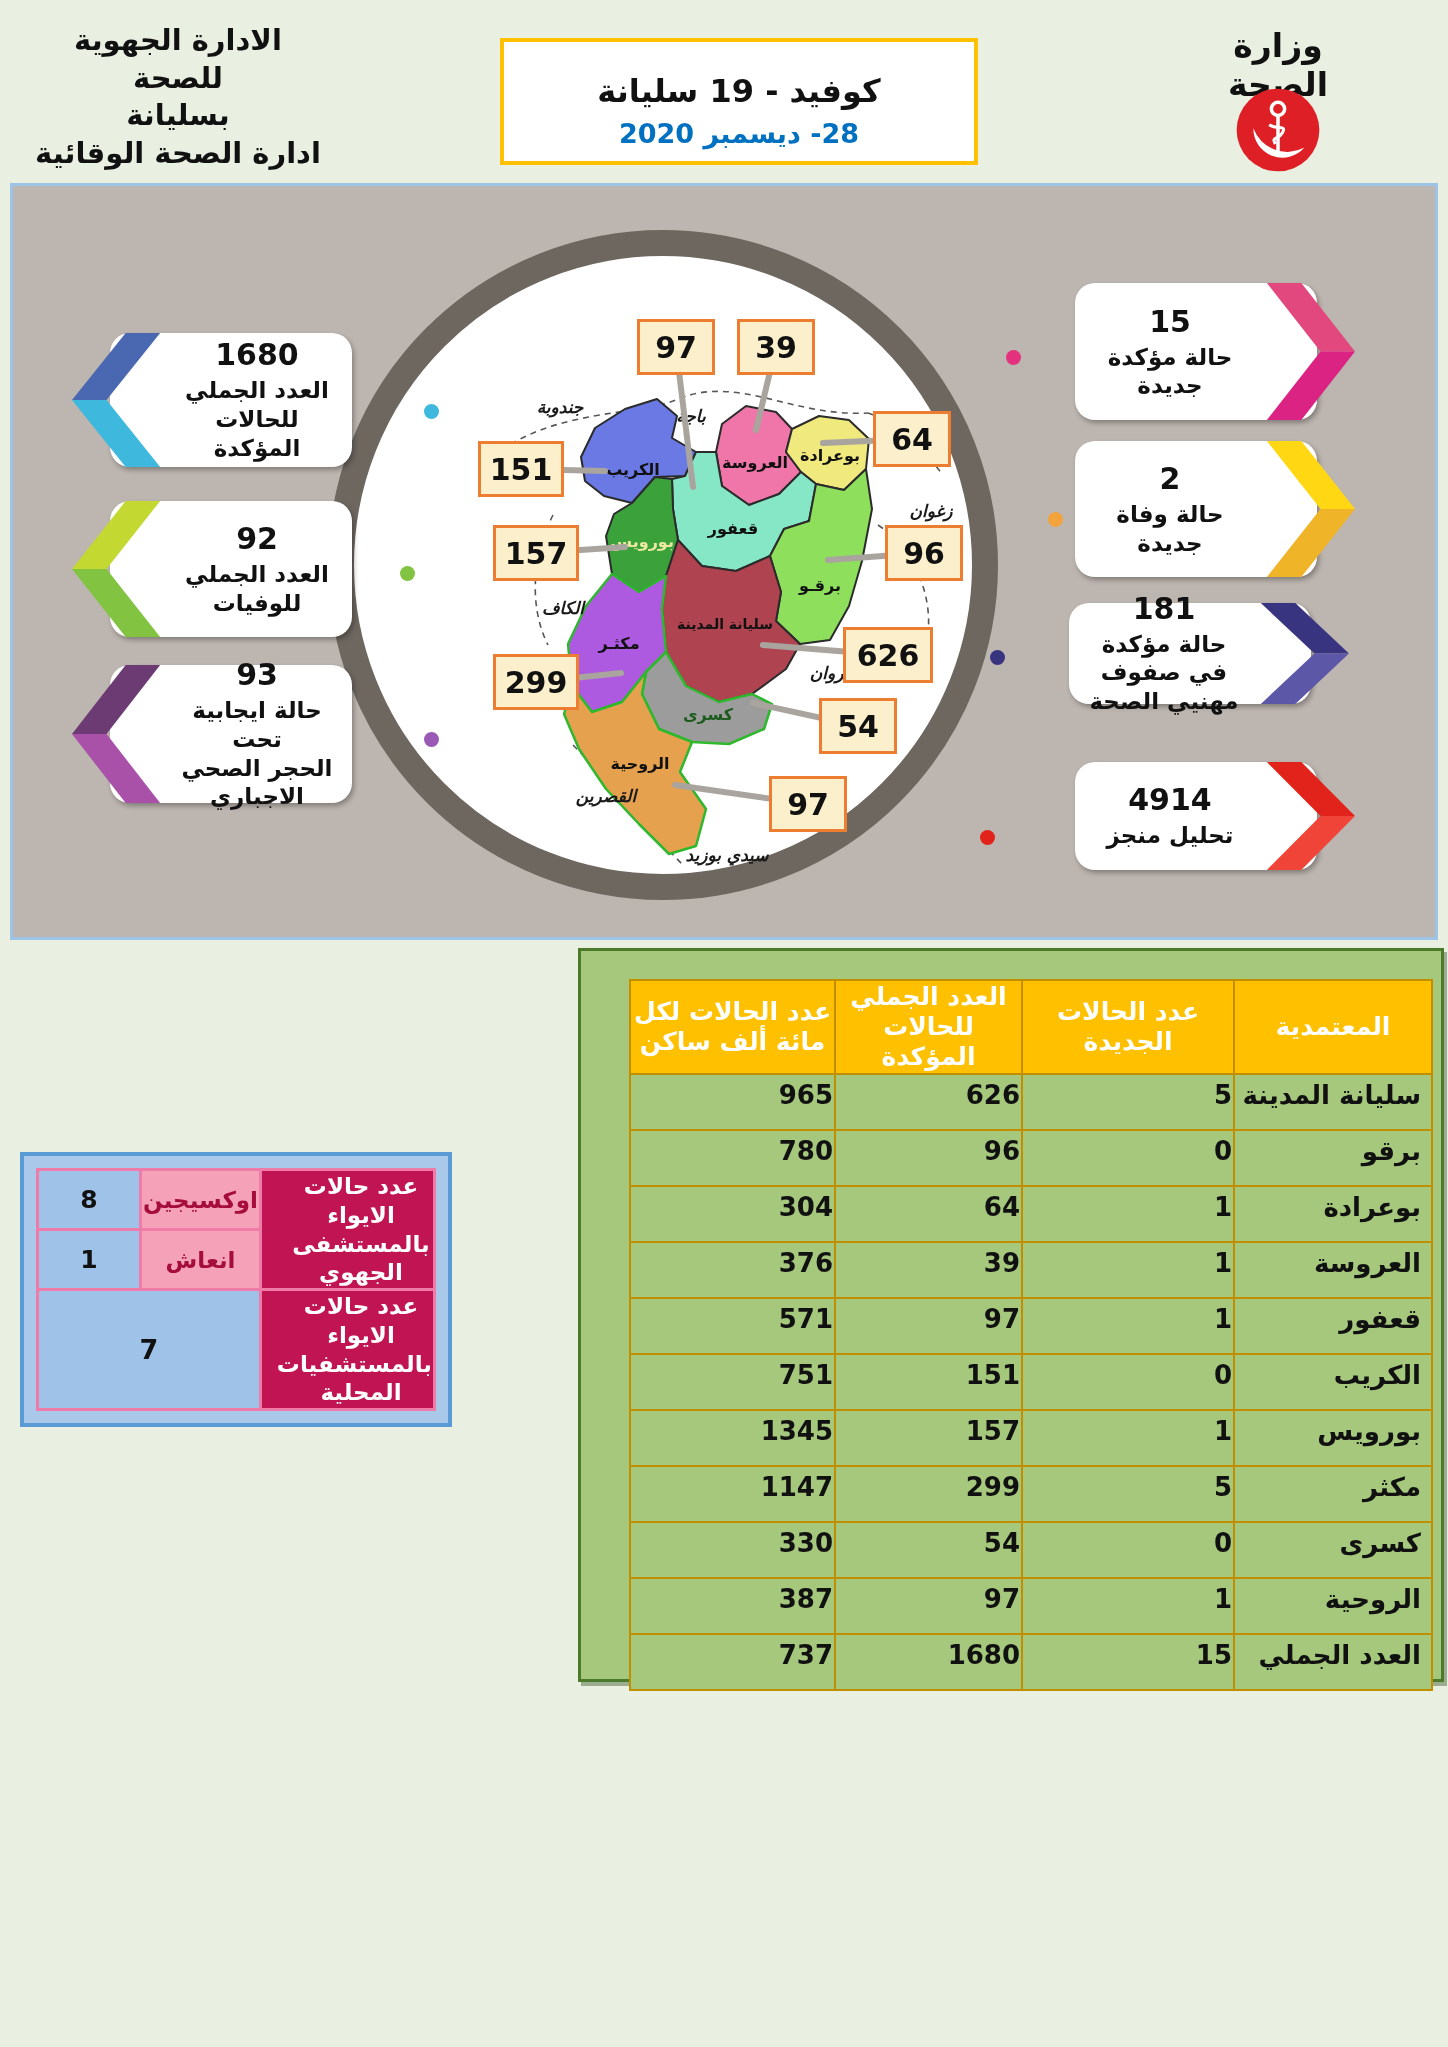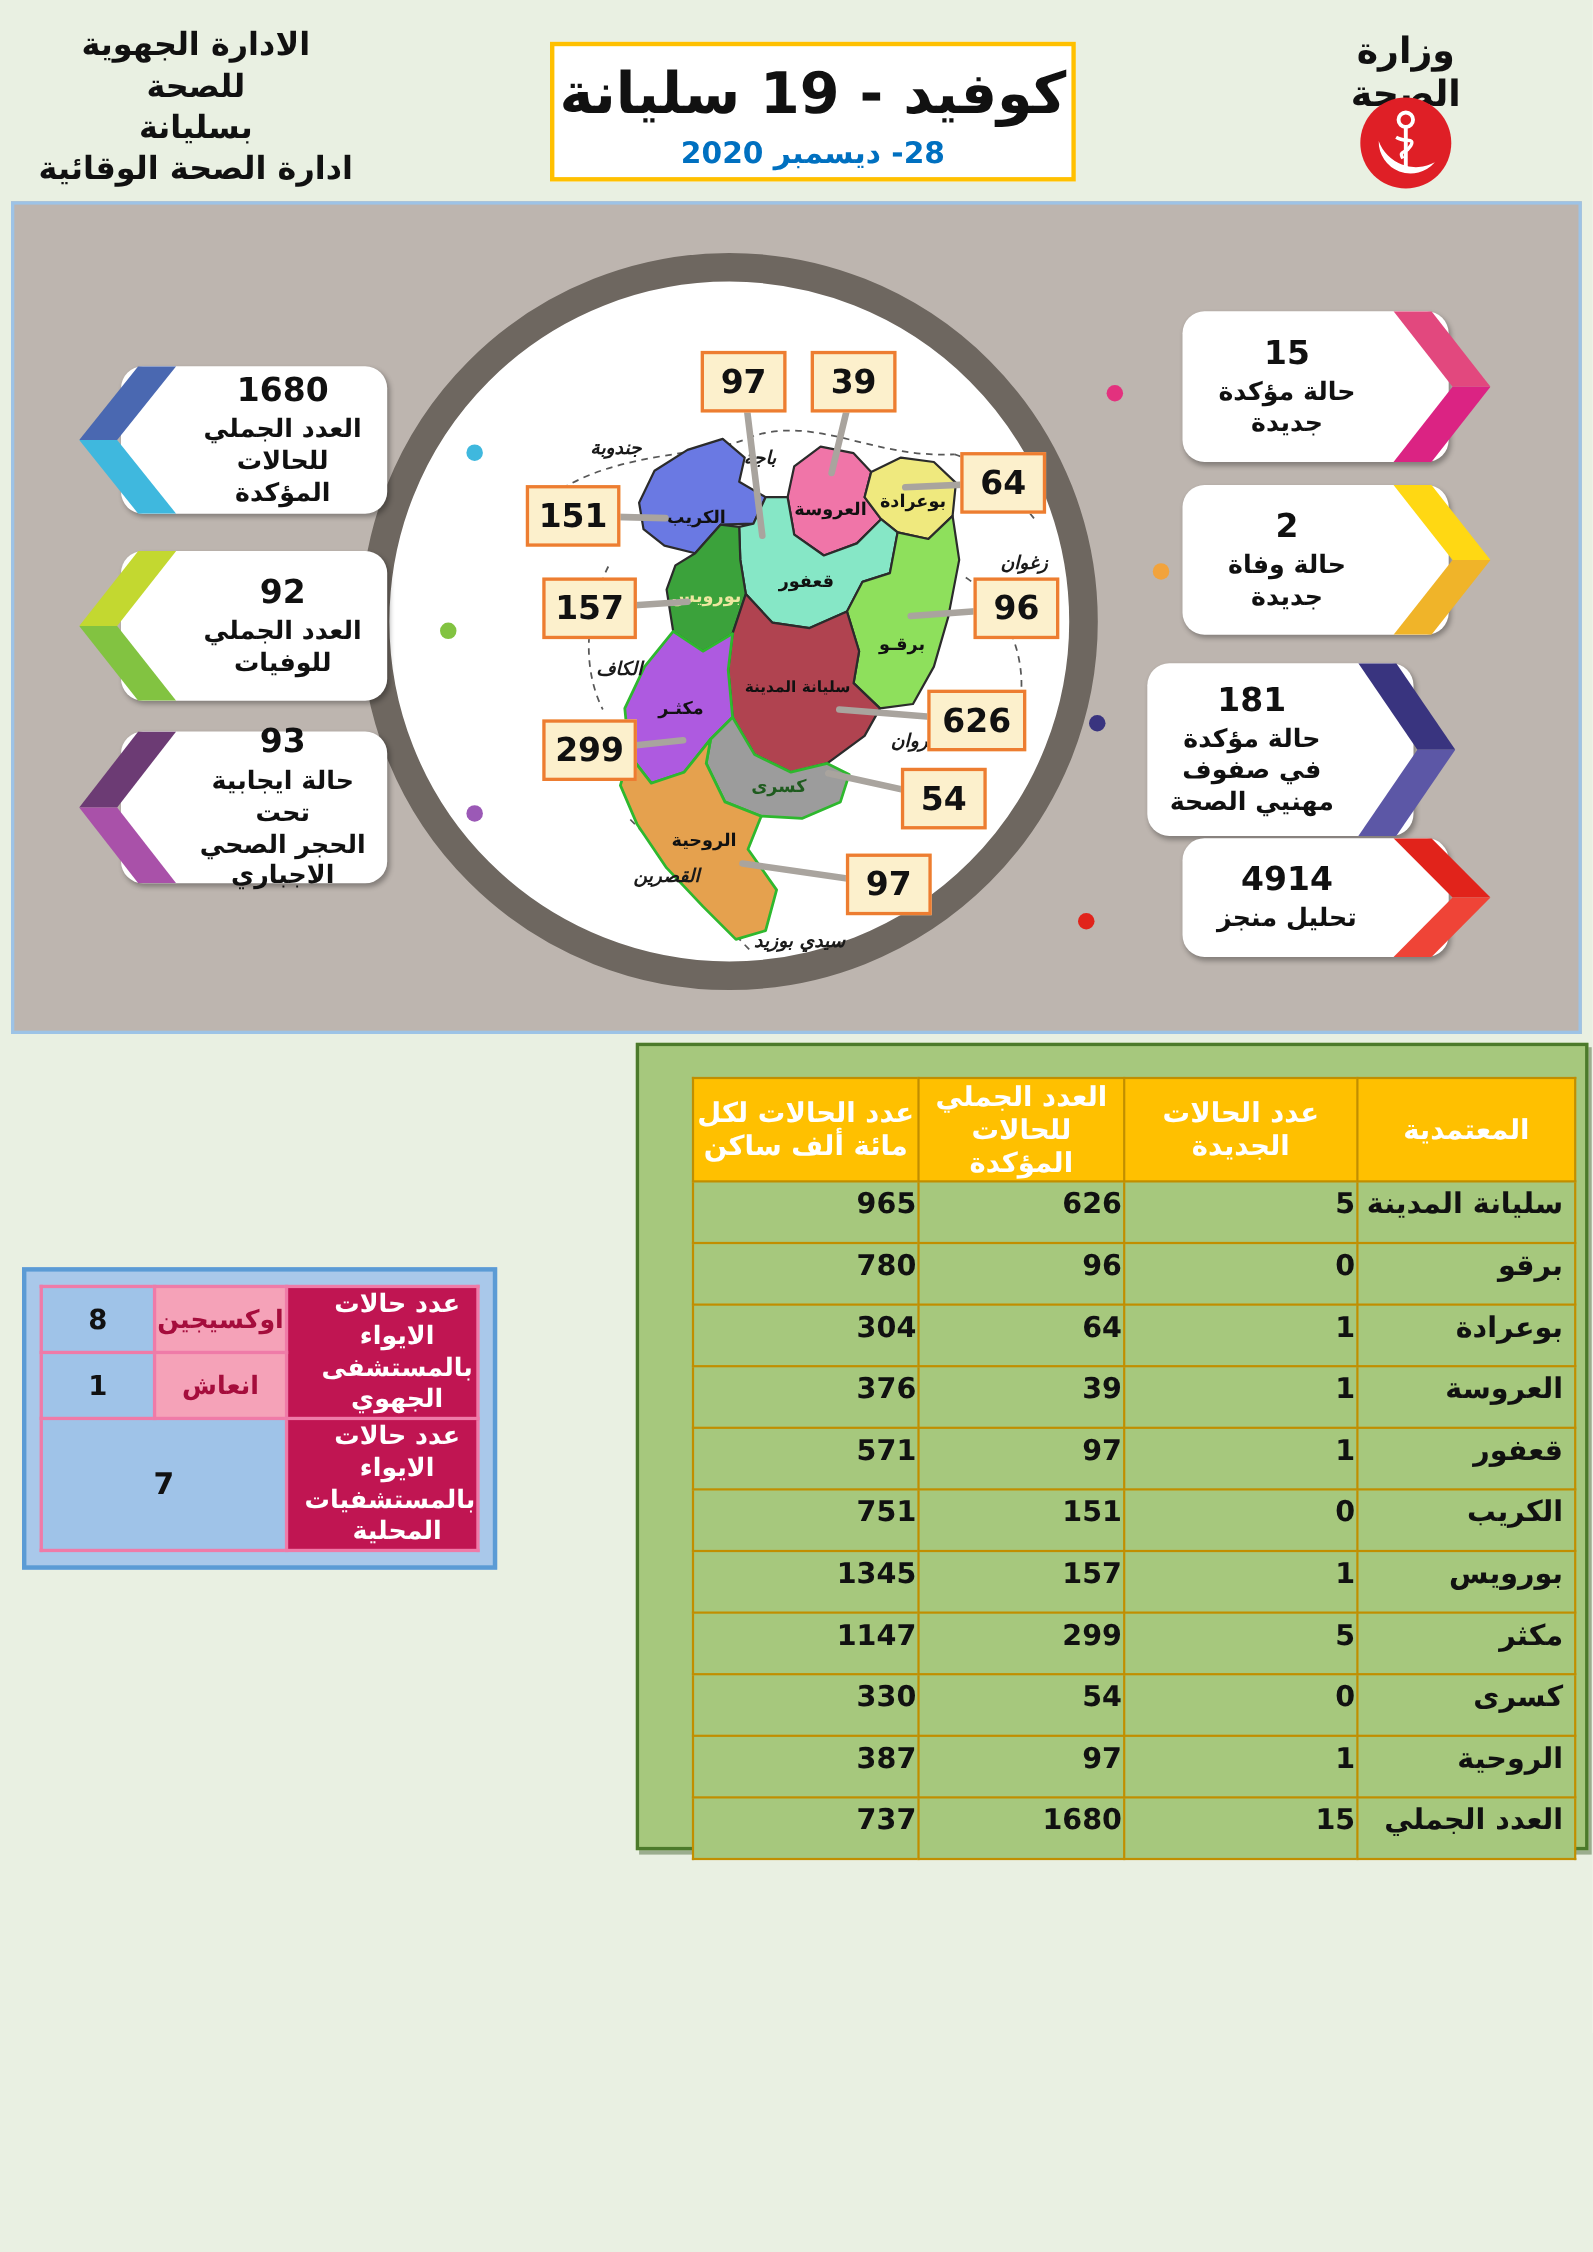--- a/index.html
+++ b/index.html
@@ -3,21 +3,21 @@
 <meta charset="utf-8">
 <style>
   html,body{margin:0;padding:0;}
   body{font-family:"DejaVu Sans","Liberation Sans",sans-serif;}
   .canvas{position:relative;width:1448px;height:2047px;background:#E9F0E2;overflow:hidden;direction:rtl;}
   .abs{position:absolute;}
 
   
   .org-block{left:28px;top:22px;width:300px;text-align:center;font-weight:bold;font-size:29px;line-height:1.3;color:#111;}
   .title-box{left:500px;top:38px;width:478px;height:127px;background:#fff;border:4px solid #FFC000;box-sizing:border-box;text-align:center;}
-  .title-main{margin-top:14px;font-size:52px;font-weight:bold;color:#111;}
+  .title-main{margin-top:30px;font-size:32px;font-weight:bold;color:#111;}
   .title-date{margin-top:8px;font-size:27px;font-weight:bold;color:#0070C0;}
   .ministry-name{left:1178px;top:26px;width:200px;text-align:center;font-size:33px;font-weight:bold;color:#111;}
   .moh-logo{left:1234px;top:86px;width:88px;height:88px;}
 
   
   .panel{left:10px;top:183px;width:1428px;height:757px;background:#BDB5AF;border:3px solid #9DC3E6;box-sizing:border-box;}
 
   .map-wrap{left:310px;top:39px;width:680px;height:680px;}
   .callout{position:absolute;background:#FCF0CC;border:3px solid #ED7D31;box-sizing:border-box;display:flex;align-items:center;justify-content:center;font-size:30px;font-weight:bold;color:#111;}
 
@@ -225,21 +225,21 @@
       <svg class="chev" viewBox="0 0 120 140" preserveAspectRatio="none">
         <polygon points="5,0 50,0 120,70 75,70" fill="#FFD813"></polygon>
         <polygon points="75,70 120,70 50,140 5,140" fill="#F0B429"></polygon>
       </svg>
       <div class="txt">
           <div class="num">2</div>
         <div class="lbl">حالة وفاة جديدة</div>
         </div>
     </div>
 
-    <div class="stat right" style="left:1030px;top:417px;height:157px;">
+    <div class="stat right" style="left:1056px;top:417px;height:101px;">
       <div class="body"></div>
       <svg class="chev" viewBox="0 0 120 140" preserveAspectRatio="none">
         <polygon points="5,0 50,0 120,70 75,70" fill="#39347F"></polygon>
         <polygon points="75,70 120,70 50,140 5,140" fill="#5C57A6"></polygon>
       </svg>
       <div class="txt">
           <div class="num">181</div>
         <div class="lbl">حالة مؤكدة في صفوف
 مهنيي الصحة</div>
         </div>

